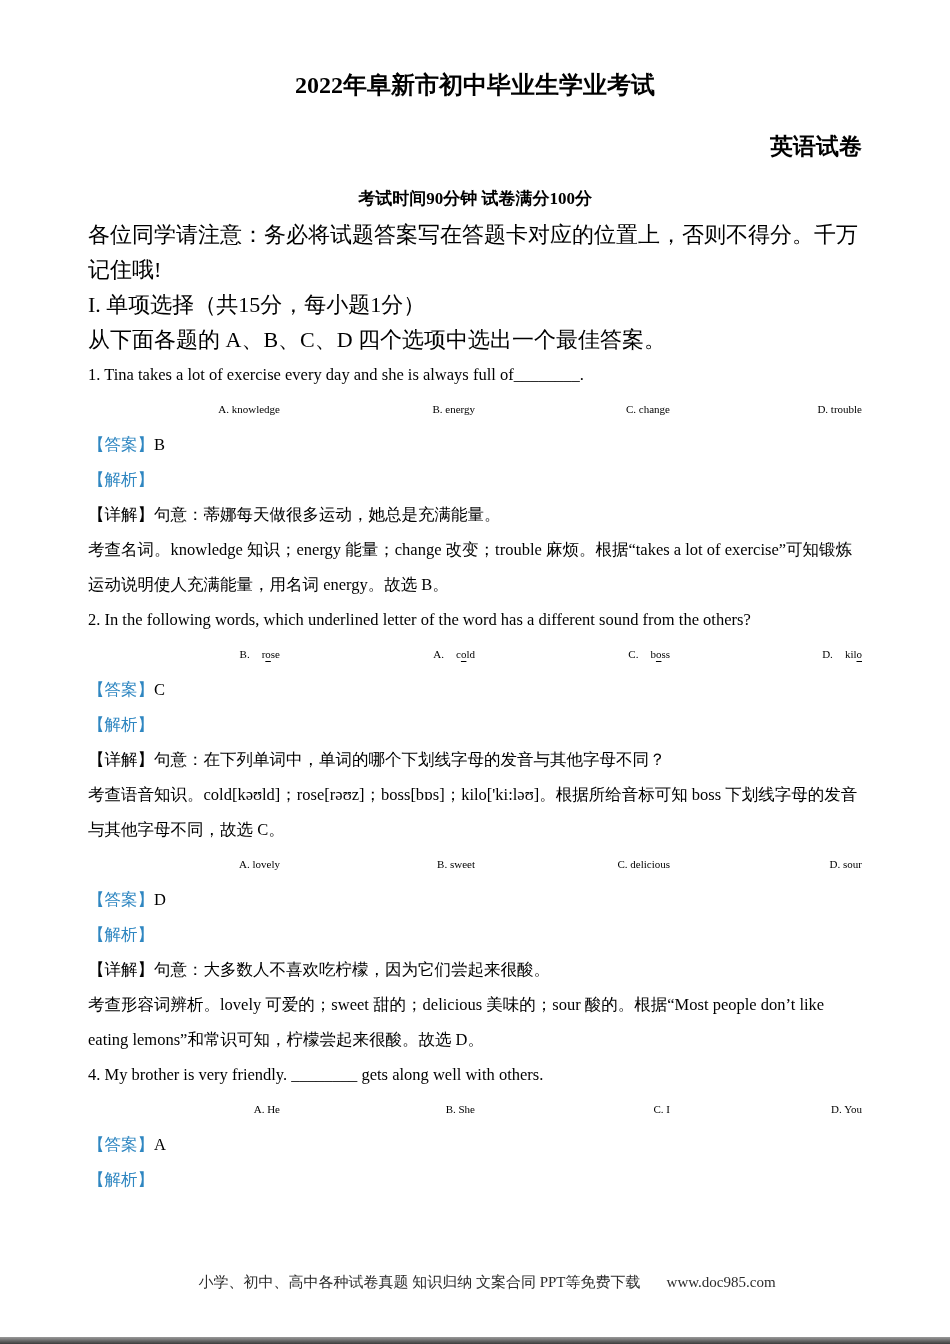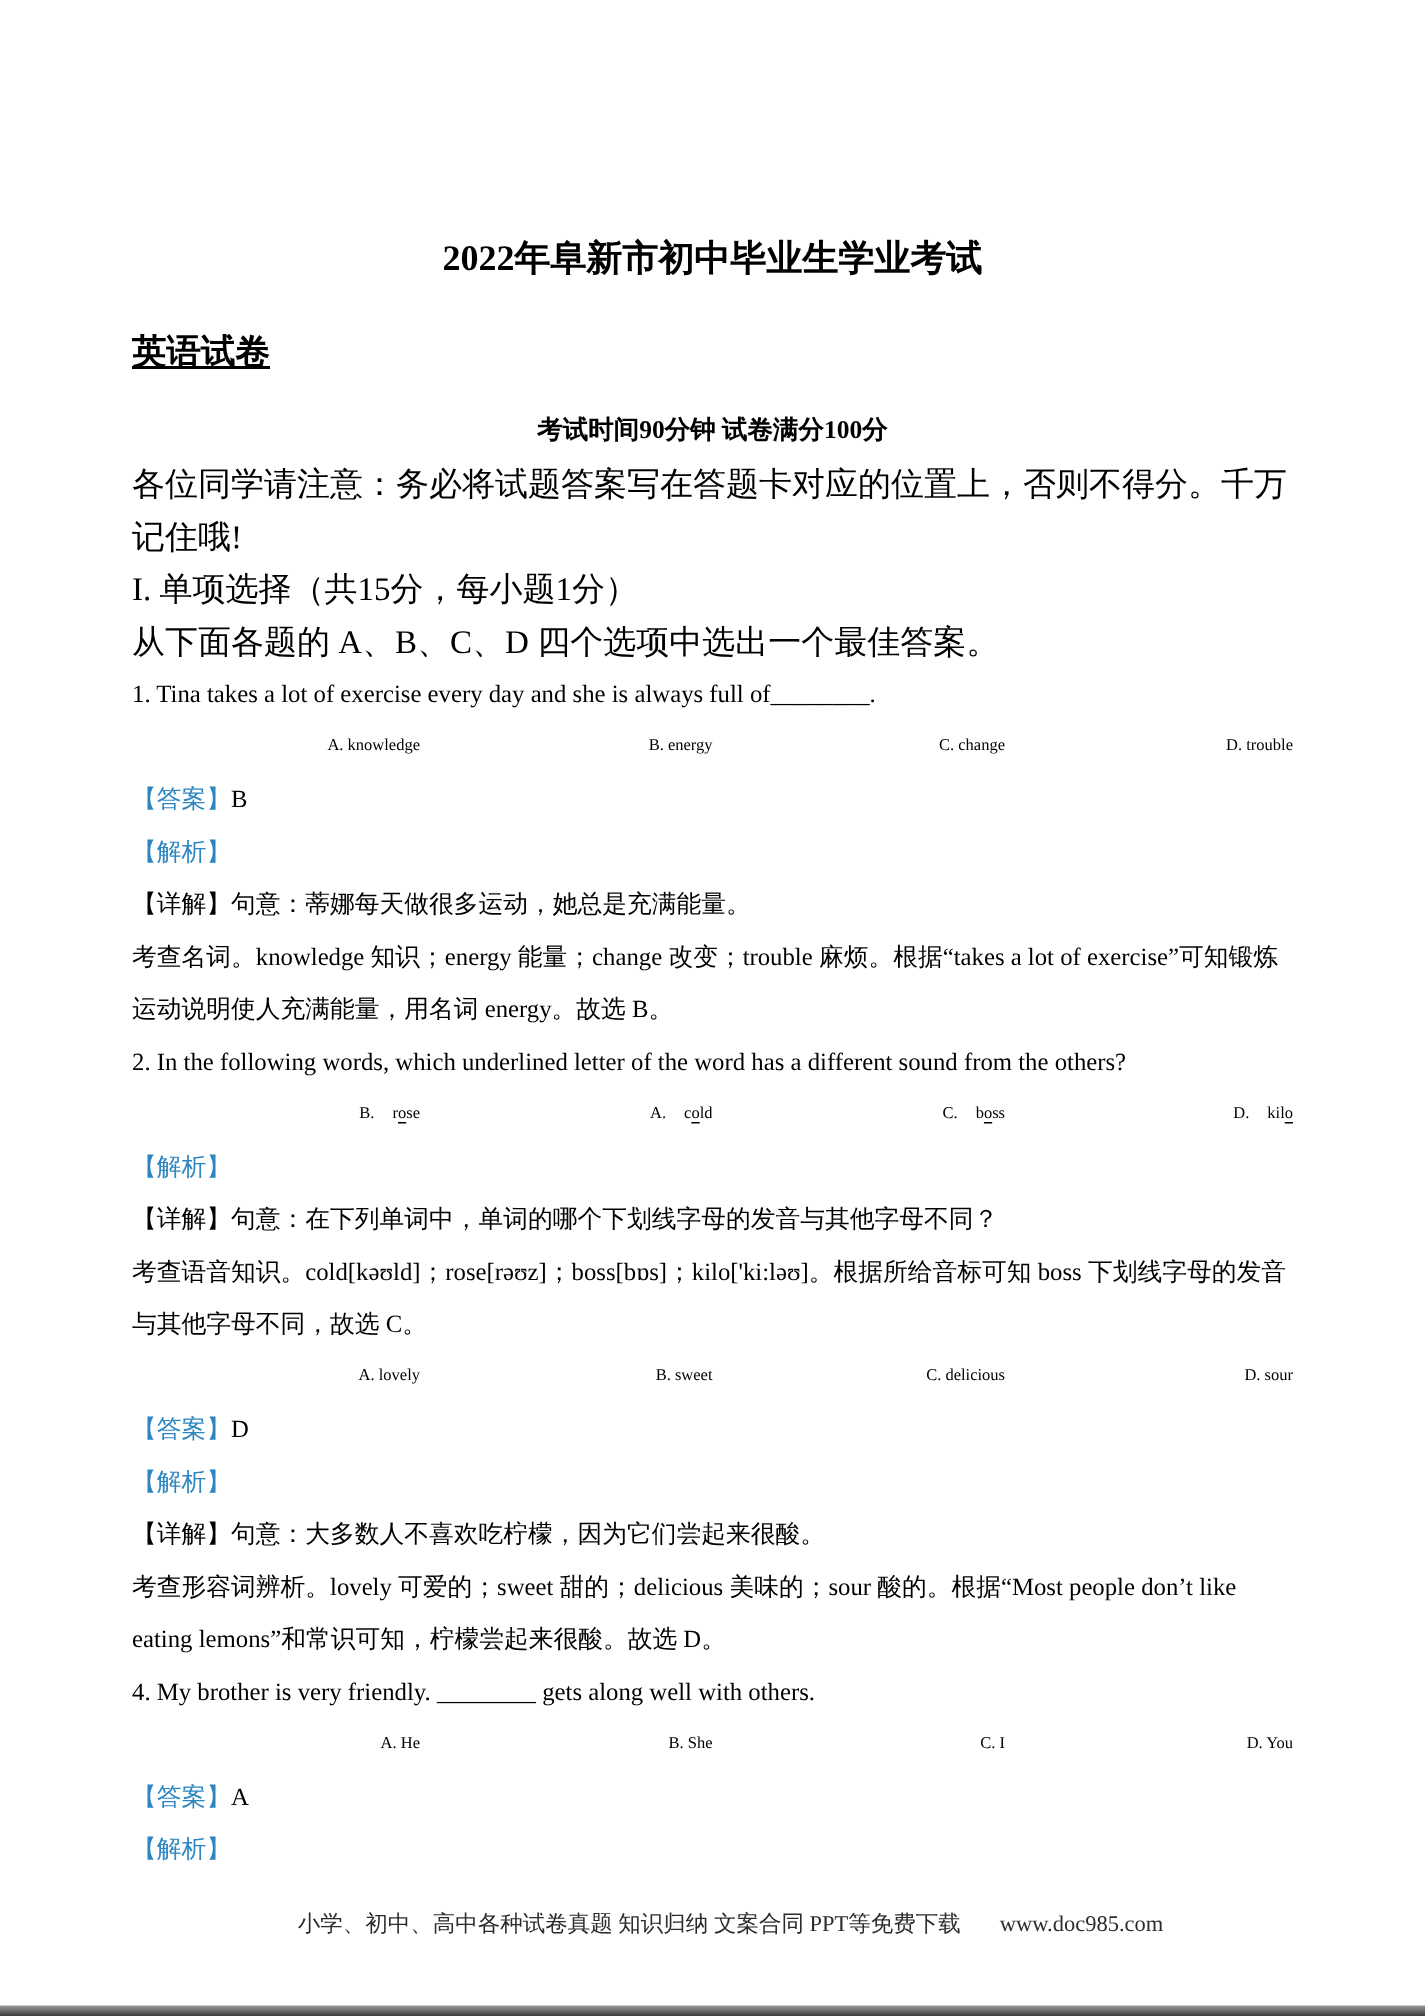--- a/index.html
+++ b/index.html
@@ -6,37 +6,35 @@
   body {
     width: 950px;
     height: 1344px;
     background: #ffffff;
     color: #000000;
     font-family: "Liberation Serif", "DejaVu Serif", serif;
     position: relative;
     overflow: hidden;
   }
   .content {
-    padding: 110px 88px 0 88px;
-    margin-top: 48px;
+    padding: 70px 88px 0 88px;
   }
   .doc-title {
     text-align: center;
     font-size: 24px;
     font-weight: bold;
     line-height: 30px;
     margin: 0;
   }
   .doc-subtitle {
-    text-align: left;
+    text-align: right;
     font-size: 23px;
     font-weight: bold;
     line-height: 30px;
     margin: 32px 0 0 0;
-    text-decoration: underline;
   }
   .exam-info {
     text-align: center;
     font-size: 17px;
     font-weight: bold;
     line-height: 24px;
     margin: 25px 0 6px 0;
   }
   .line {
     margin: 0;
@@ -97,20 +95,21 @@
   <p class="line"><span>【详解】</span><span>句意：蒂娜每天做很多运动，她总是充满能量。</span></p>
   <p class="line">考查名词。knowledge 知识；energy 能量；change 改变；trouble 麻烦。根据“takes a lot of exercise”可知锻炼运动说明使人充满能量，用名词 energy。故选 B。</p>
 
   <p class="line">2. In the following words, which underlined letter of the word has a different sound from the others?</p>
   <div class="options">
     <span><span class="opt-label">B.</span><span>r</span><span class="ul">o</span><span>se</span></span>
     <span><span class="opt-label">A.</span><span>c</span><span class="ul">o</span><span>ld</span></span>
     <span><span class="opt-label">C.</span><span>b</span><span class="ul">o</span><span>ss</span></span>
     <span><span class="opt-label">D.</span><span>kil</span><span class="ul">o</span><span></span></span>
   </div>
+  <p class="line"><span class="blue">【答案】</span><span>C</span></p>
   <p class="line"><span class="blue">【解析】</span></p>
   <p class="line"><span>【详解】</span><span>句意：在下列单词中，单词的哪个下划线字母的发音与其他字母不同？</span></p>
   <p class="line">考查语音知识。cold[kəʊld]；rose[rəʊz]；boss[bɒs]；kilo['ki:ləʊ]。根据所给音标可知 boss 下划线字母的发音与其他字母不同，故选 C。</p>
 
   <div class="options">
     <span>A. lovely</span>
     <span>B. sweet</span>
     <span>C. delicious</span>
     <span>D. sour</span>
   </div>

